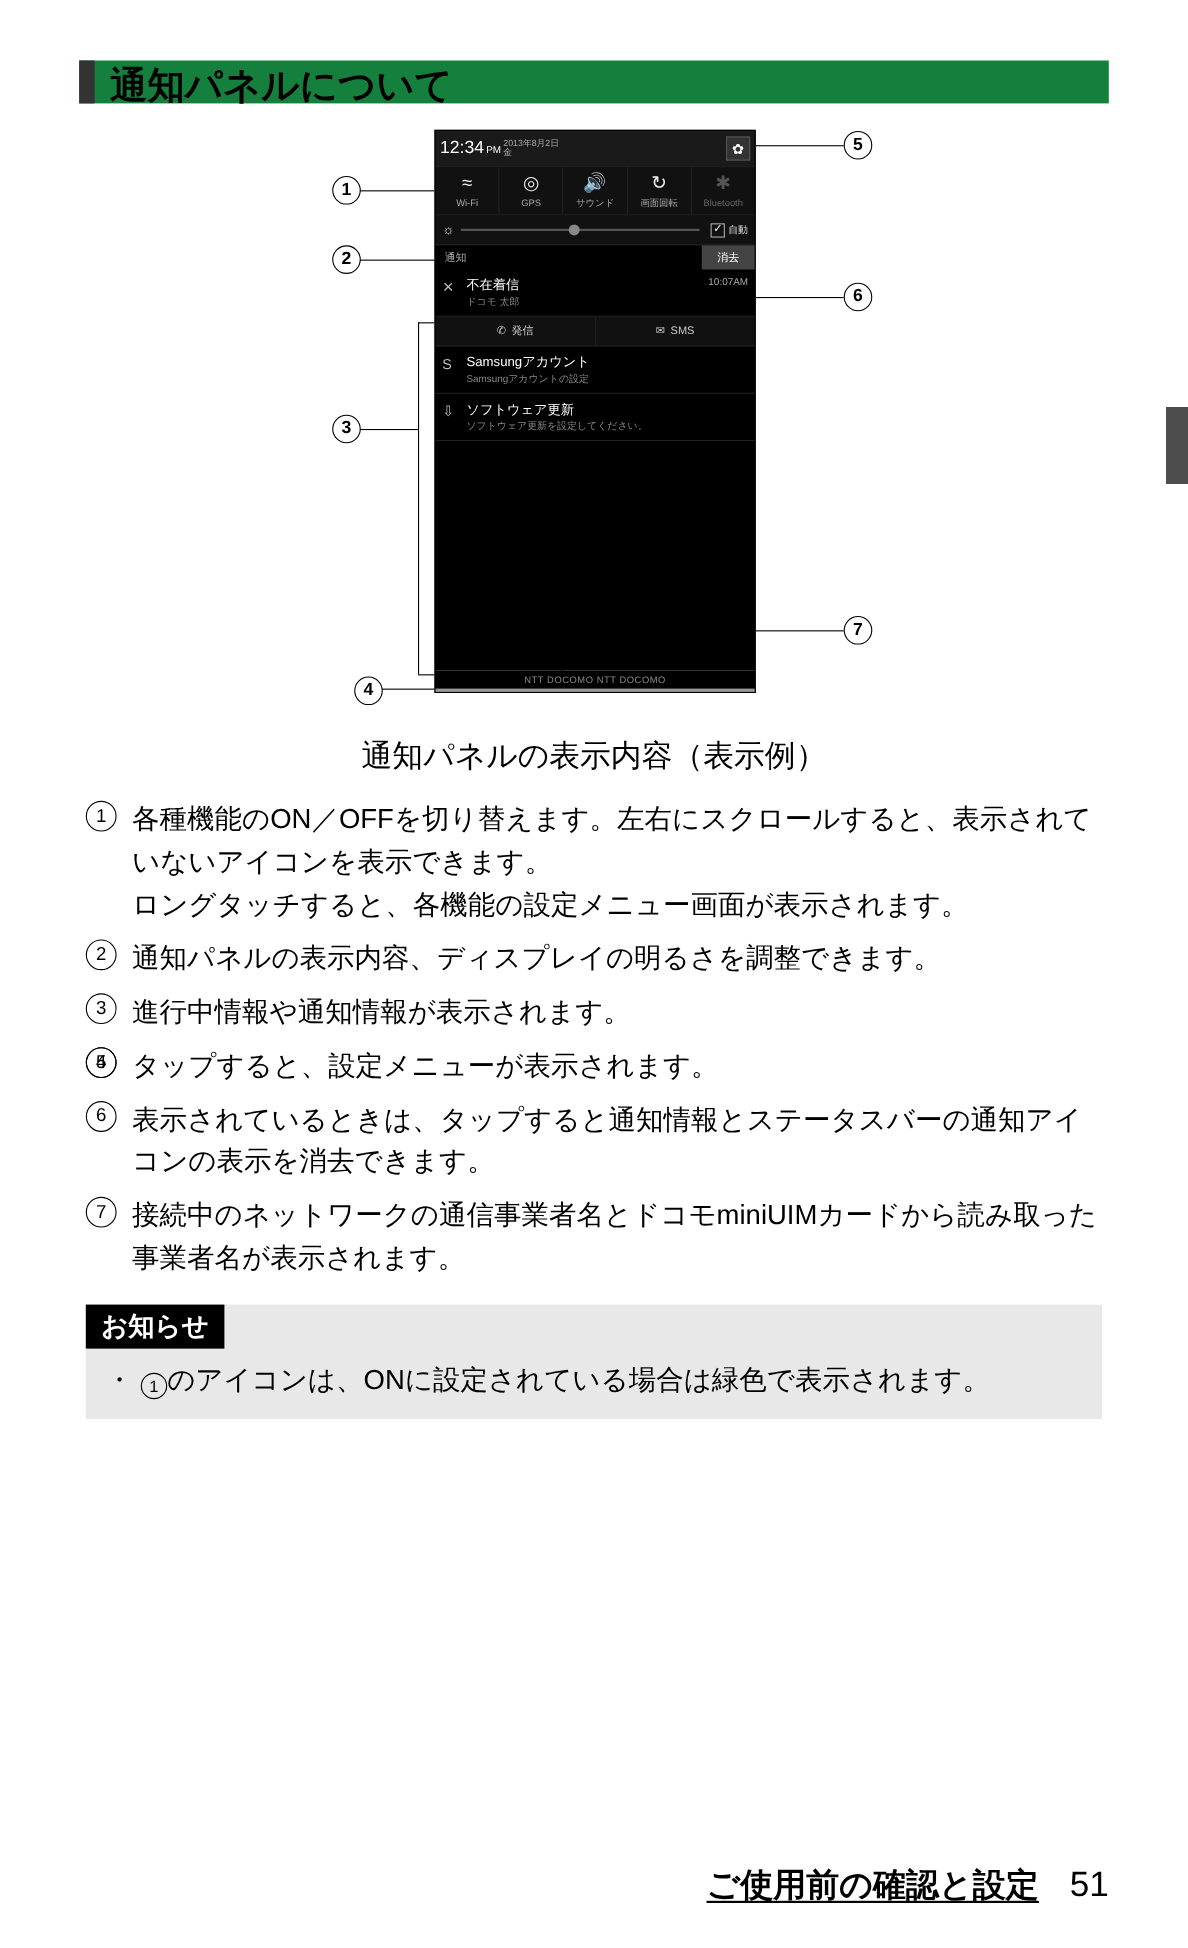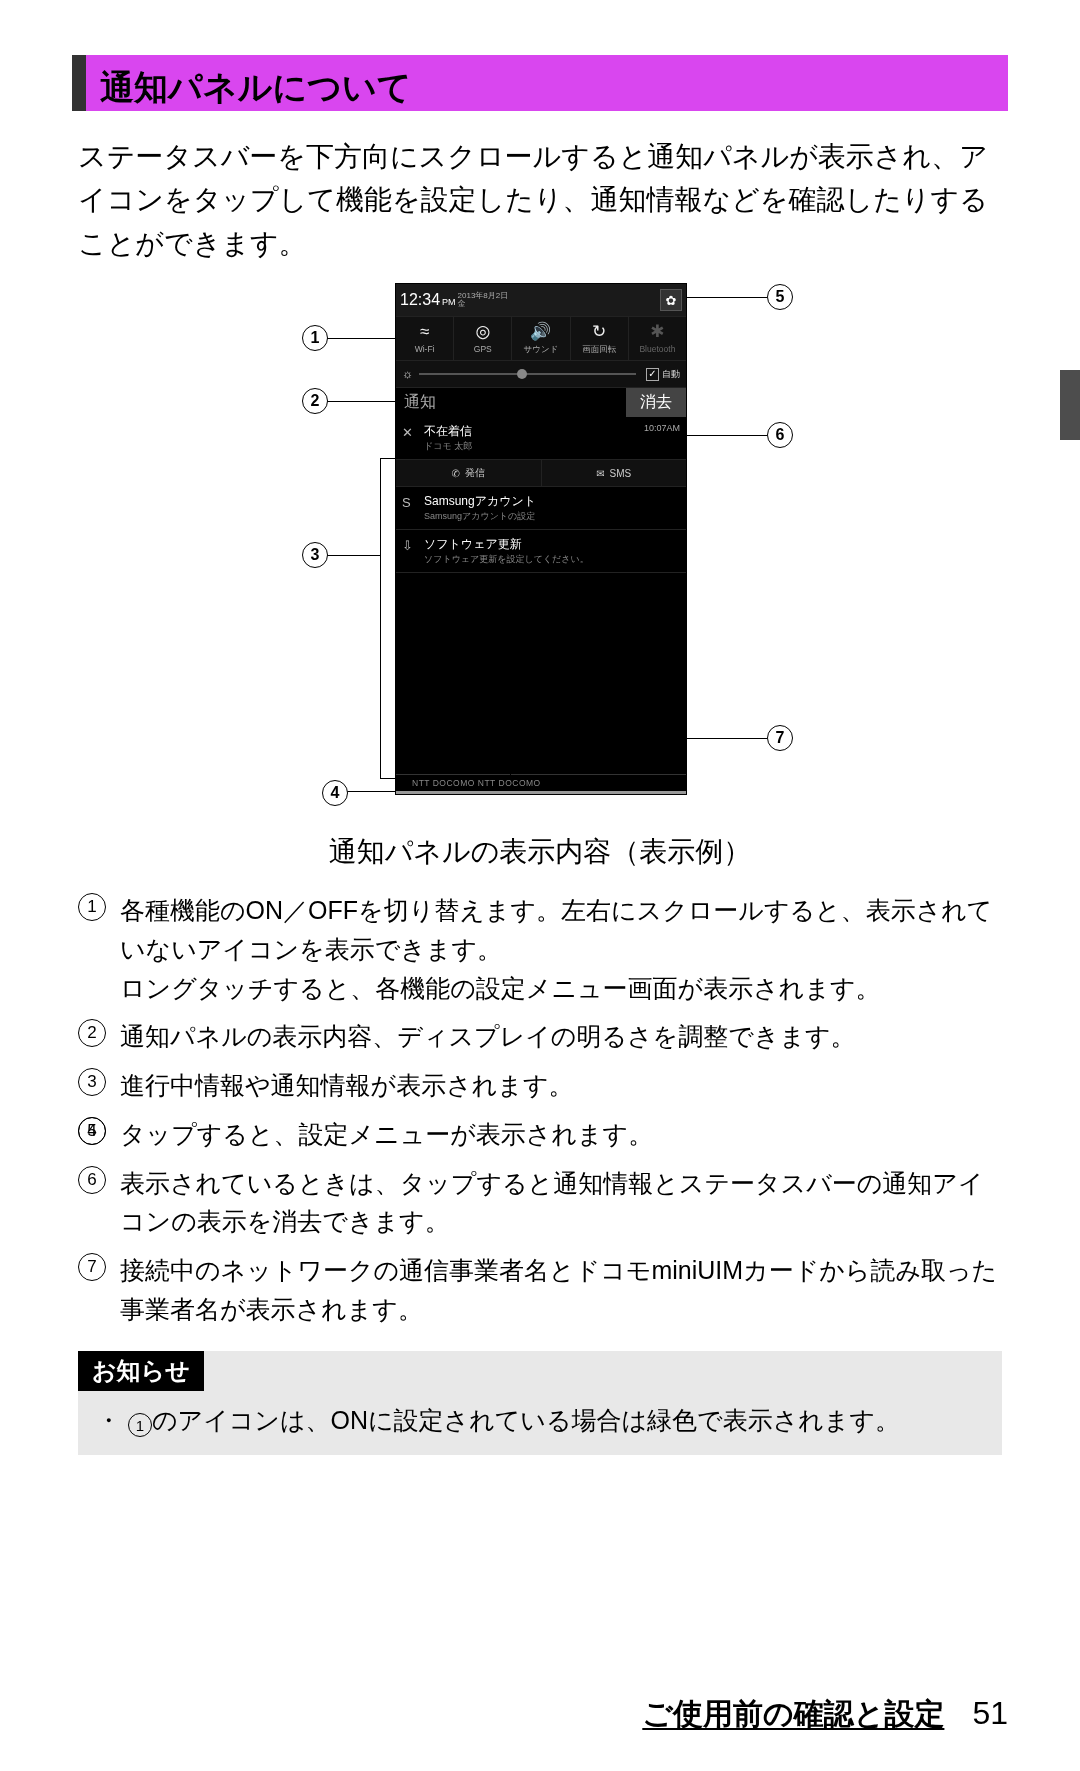--- a/index.html
+++ b/index.html
@@ -12,24 +12,24 @@
   .page {
     width: 1080px;
     height: 1771px;
     position: relative;
     box-sizing: border-box;
     padding: 55px 72px 0 72px;
   }
 
   
   .section-header {
-    background: #d946ef;
+    background: #15803d;
     display: flex;
-    align-items: flex-end;
-    height: 56px;
+    align-items: flex-start;
+    height: 39px;
     margin-bottom: 24px;
   }
   .section-header .tab {
     width: 14px;
     height: 100%;
     background: #333333;
     margin-right: 14px;
   }
   .section-header h1 {
     margin: 0;
@@ -124,21 +124,21 @@
     position:absolute; left:45%; top:-4px; width:10px; height:10px;
     background:#888; border-radius:50%;
   }
   .bright-row .auto { display:flex; align-items:center; gap:3px; color:#ddd;}
   .bright-row .auto .cb {
     width:11px; height:11px; border:1px solid #aaa;
     display:flex; align-items:center; justify-content:center;
     font-size:10px; line-height:1; color:#fff;
   }
 
-  .tab-row { display:flex; font-size:16px; color:#aaa;}
+  .tab-row { display:flex; font-size:10px; color:#aaa;}
   .tab-row div { padding:4px 8px; }
   .tab-row .lft { flex:1; }
   .tab-row .rgt { background:#444; color:#fff; padding:4px 14px;}
 
   .notif {
     border-bottom:1px solid #222;
     padding:6px 6px 6px 28px;
     position:relative;
   }
   .notif .nico {
@@ -151,21 +151,21 @@
   .action-row { display:flex; background:#111; border-bottom:1px solid #222;}
   .action-row div {
     flex:1; text-align:center; font-size:10px; color:#ccc;
     padding:6px 0; border-right:1px solid #222;
     display:flex; align-items:center; justify-content:center; gap:5px;
   }
   .action-row div:last-child{border-right:none;}
 
   .carrier {
     margin-top:auto;
-    font-size:8.5px; letter-spacing:0.5px;
+    text-align:center; font-size:8.5px; letter-spacing:0.5px;
     color:#888; padding:3px 16px;
     border-top:1px solid #333;
   }
   .carrier-bar { height:3px; background:#999; }
 
   
   .callout {
     position:absolute;
     width:24px; height:24px;
     border:1.5px solid #000;
@@ -279,21 +279,20 @@
 
 <div class="page">
 
   <div class="thumb-tab"></div>
 
   <div class="section-header">
     <div class="tab"></div>
     <h1>通知パネルについて</h1>
   </div>
 
-  <p class="intro">ステータスバーを下方向にスクロールすると通知パネルが表示され、アイコンをタップして機能を設定したり、通知情報などを確認したりすることができます。</p>
 
   <div class="diagram-wrap">
 
     <div class="phone">
 
       <div class="status-row">
         <div style="display:flex;align-items:center;">
           <span class="time">
             <span>12:34</span><small>PM</small>
           </span>

